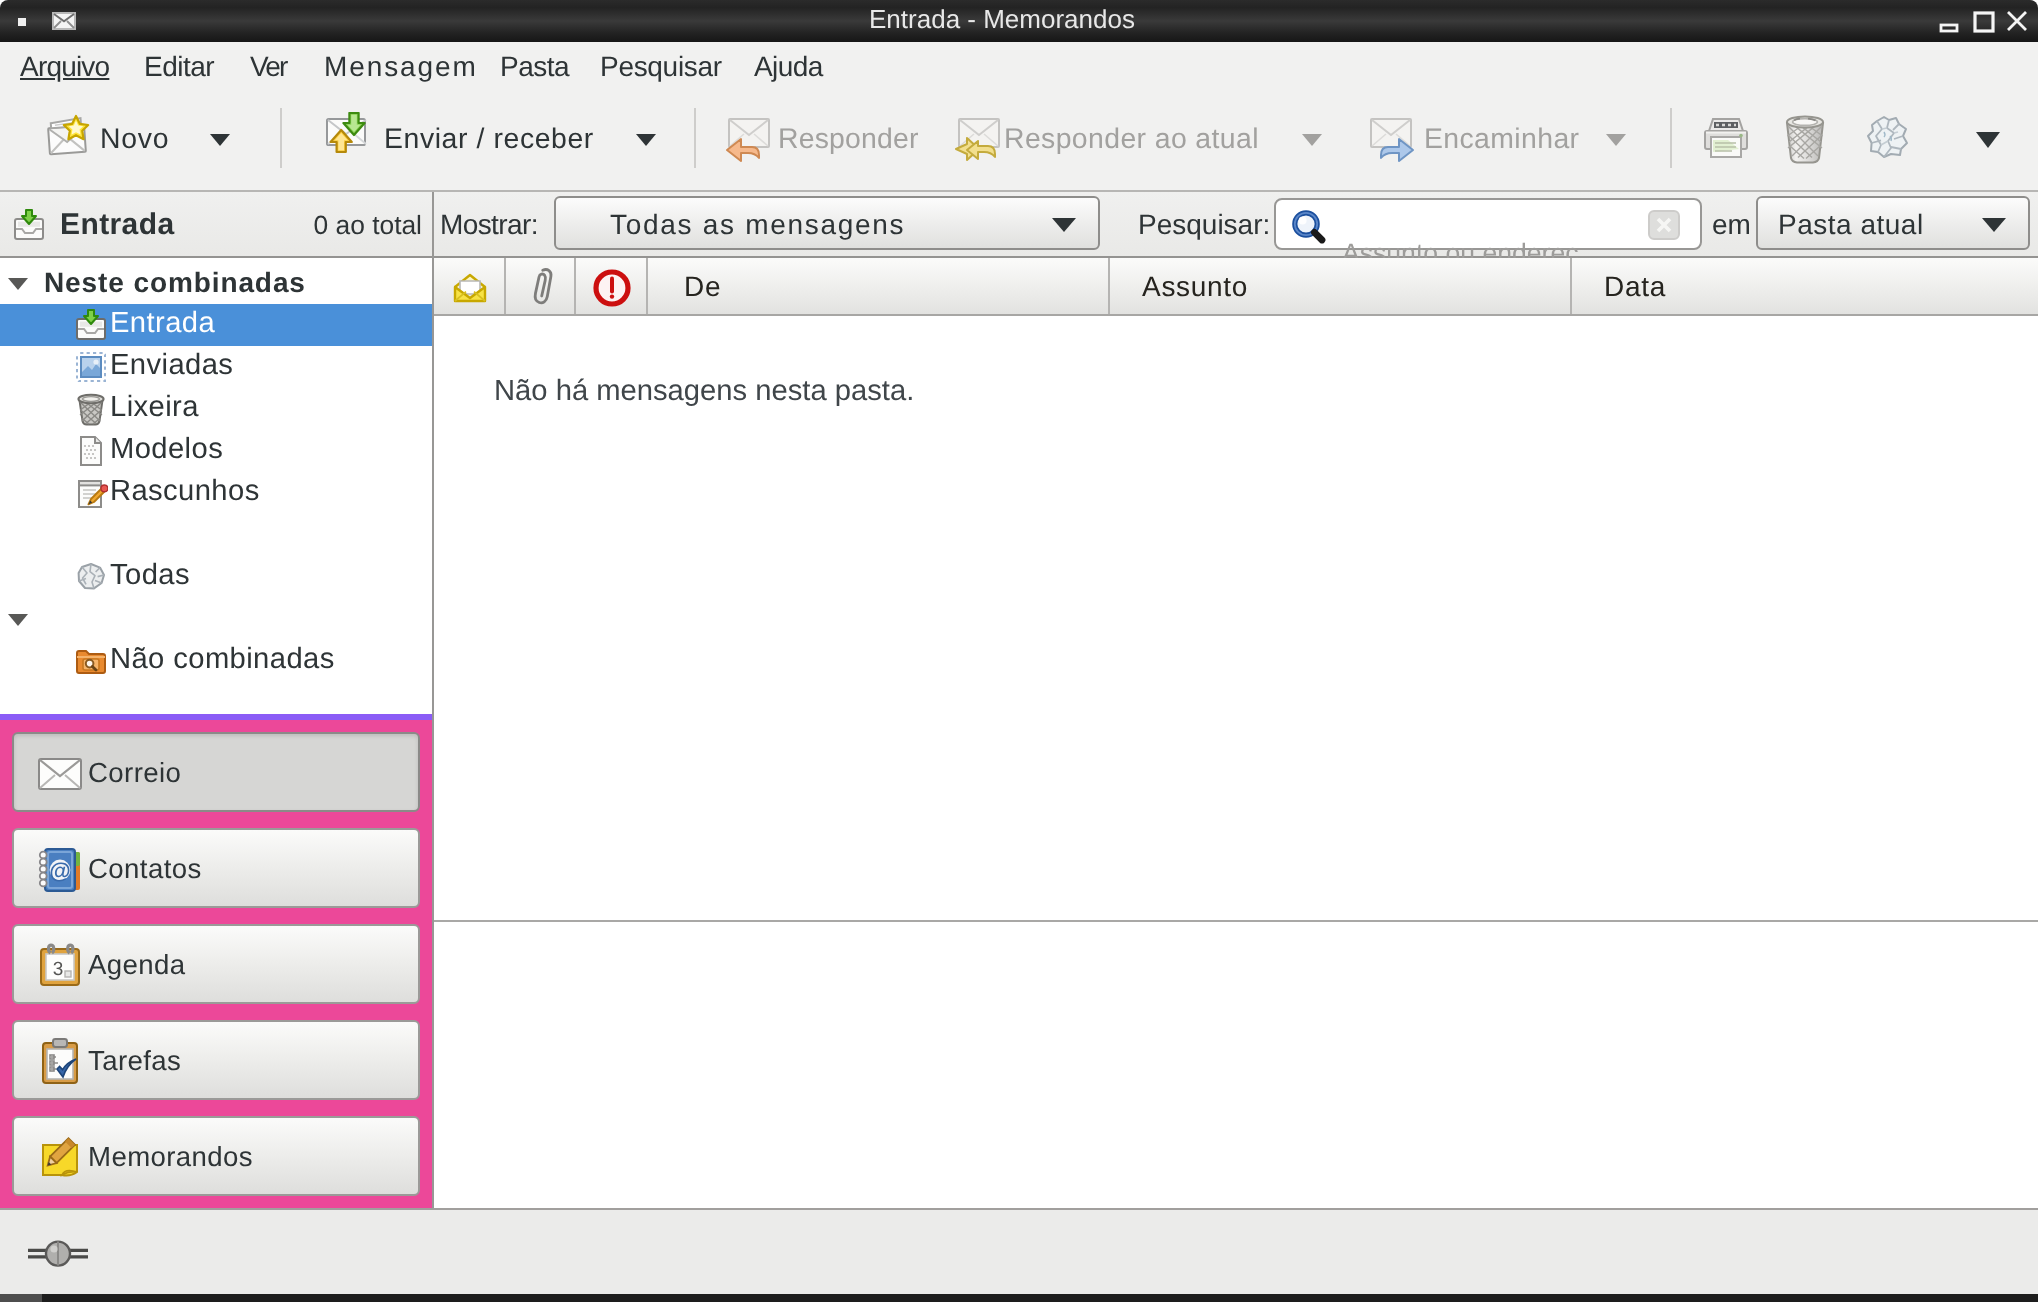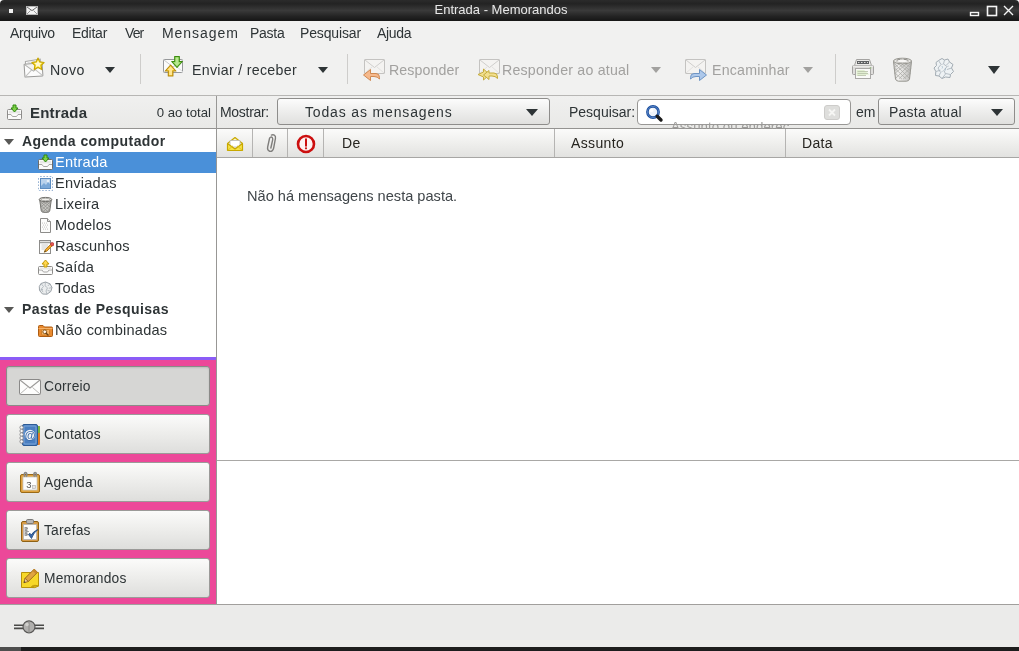--- a/index.html
+++ b/index.html
@@ -95,21 +95,21 @@
       <path d="M1 8 L4.5 4.5 M11 8 L7.5 4.5" fill="none" stroke="#8e8e8e" stroke-width="0.9"></path>
     </svg>
     <svg class="abs" style="left:967px; top:5px;" width="48" height="12" viewBox="0 0 48 12">
       <rect x="3.5" y="7.5" width="8" height="3" fill="none" stroke="#f5f5f5" stroke-width="1.4"></rect>
       <rect x="20.5" y="1.5" width="9" height="9" fill="none" stroke="#f5f5f5" stroke-width="1.6"></rect>
       <path d="M37 1 L46 10 M46 1 L37 10" stroke="#f5f5f5" stroke-width="1.4"></path>
     </svg>
   </div>
 
   <div id="menubar" class="abs">
-    <span style="left:10px; letter-spacing:-0.4px;">Arquivo</span>
+    <span style="left:10px; letter-spacing:-0.4px;text-decoration:underline;">Arquivo</span>
     <span style="left:72px; letter-spacing:-0.25px;">Editar</span>
     <span style="left:125px; letter-spacing:-0.9px;">Ver</span>
     <span style="left:162px; letter-spacing:0.95px;">Mensagem</span>
     <span style="left:250px; letter-spacing:-0.25px;">Pasta</span>
     <span style="left:300px; letter-spacing:-0.15px;">Pesquisar</span>
     <span style="left:377px; letter-spacing:-0.3px;">Ajuda</span>
   </div>
 
   <div id="toolbar" class="abs">
 
@@ -240,21 +240,21 @@
     <span class="fblabel" style="left:856px">em</span>
     <div class="combo" style="left:878px; width:137px;">
       <span class="ctext" style="left:10px; letter-spacing:0.25px;">Pasta atual</span>
       <div class="carr" style="left:112px"></div>
     </div>
   </div>
 
   <div id="sidebar" class="abs">
     <div class="trow" style="top:2px">
         <div class="tri"></div>
-        <span class="txt1">Agenda computador</span>
+        <span class="txt1">Neste combinadas</span>
       </div>
     <div class="trow sel" style="top:23px">
       <svg class="ticon" viewBox="0 0 17 17">
         <rect x="1.5" y="5.5" width="14" height="10" rx="1" fill="#fbfbfa" stroke="#6d6c6a" stroke-width="1"></rect>
         <path d="M2 10.5 L5 10.5 L6.5 12.5 L10.5 12.5 L12 10.5 L15 10.5" fill="none" stroke="#a8a7a5" stroke-width="1"></path>
         <rect x="3" y="6.8" width="11" height="2.6" fill="#e8e8e6"></rect>
         <path d="M10 1 L10 4 L12 4 L8.5 8 L5 4 L7 4 L7 1 Z" fill="#7ed048" stroke="#2f8a0c" stroke-width="1" stroke-linejoin="round"></path>
       </svg>
       <span class="txt2">Entrada</span>
       </div>
@@ -305,39 +305,29 @@
       <svg class="ticon" viewBox="0 0 17 17">
         <rect x="2.5" y="2.5" width="11" height="13" fill="#fcfcfb" stroke="#8d8c8a" stroke-width="1"></rect>
         <rect x="2.5" y="2.5" width="11" height="2.2" fill="#e2e1df" stroke="#8d8c8a" stroke-width="1"></rect>
         <path d="M4.5 7 L11 7 M4.5 9 L11 9 M4.5 11 L9 11" stroke="#c4c3c1" stroke-width="0.8"></path>
         <path d="M14.5 5.5 L8.5 11.5 L7.2 14.2 L10 13 L16 7 Z" fill="#f0a830" stroke="#b97a10" stroke-width="0.9" stroke-linejoin="round"></path>
         <path d="M7.2 14.2 L8.1 12.3 L9.1 13.3 Z" fill="#3a3a38"></path>
         <circle cx="15.2" cy="6.2" r="1.7" fill="#e85752" stroke="#b03030" stroke-width="0.7"></circle>
       </svg>
       <span class="txt2">Rascunhos</span>
       </div>
-    <div class="trow" style="top:128px">
-      <svg class="ticon" viewBox="0 0 17 17">
-        <rect x="1.5" y="7.5" width="14" height="8" rx="1" fill="#fbfbfa" stroke="#8d8c8a" stroke-width="1"></rect>
-        <path d="M2 11 L5 11 L6.5 13 L10.5 13 L12 11 L15 11" fill="none" stroke="#a8a7a5" stroke-width="1"></path>
-        <rect x="3" y="8.6" width="11" height="2" fill="#e8e8e6"></rect>
-        <path d="M7 8 L7 5 L5 5 L8.5 1 L12 5 L10 5 L10 8 Z" fill="#ffd64f" stroke="#c39b07" stroke-width="1" stroke-linejoin="round"></path>
-      </svg>
-      <span class="txt2">Saída</span>
-      </div>
     <div class="trow" style="top:149px">
       <svg class="ticon" viewBox="0 0 17 17">
         <path d="M4 3.5 L8.5 2 L13 3.8 L15 7.5 L13.8 11.5 L10 14.2 L5.5 14 L2.5 10.5 L2.3 6.5 Z" fill="#eceeef" stroke="#9aa1a7" stroke-width="1" stroke-linejoin="round"></path>
         <path d="M4 3.5 L6.5 6.5 L4.3 9 L6 12.2 M8.5 2 L8 5.8 L10.5 7.8 L9 11 L10 14.2 M13 3.8 L10.8 6 M13.8 11.5 L10.5 10.3 M2.5 10.5 L6 9.3 M15 7.5 L11.8 8.3" fill="none" stroke="#aab1b7" stroke-width="0.8" stroke-linejoin="round"></path>
       </svg>
       <span class="txt2">Todas</span>
       </div>
     <div class="trow" style="top:170px">
         <div class="tri"></div>
-        <span class="txt1">Pastas de Pesquisas</span>
       </div>
     <div class="trow" style="top:191px">
       <svg class="ticon" viewBox="0 0 17 17">
         <path d="M1.5 4.5 Q1.5 3.5 2.5 3.5 L6 3.5 L7.5 5 L14.5 5 Q15.5 5 15.5 6 L15.5 13.5 Q15.5 14.5 14.5 14.5 L2.5 14.5 Q1.5 14.5 1.5 13.5 Z" fill="#e98a2f" stroke="#ad5c12" stroke-width="1"></path>
         <path d="M1.5 6.5 L15.5 6.5" stroke="#f5b36a" stroke-width="1"></path>
         <rect x="4.5" y="7.5" width="8" height="5.5" rx="1" fill="#f6b469" stroke="#c87820" stroke-width="0.8"></rect>
         <circle cx="7.8" cy="9.8" r="1.9" fill="#fdf6ec" stroke="#8a5a20" stroke-width="1"></circle>
         <path d="M9.2 11.2 L11 13" stroke="#6a4415" stroke-width="1.4" stroke-linecap="round"></path>
       </svg>
       <span class="txt2">Não combinadas</span>

